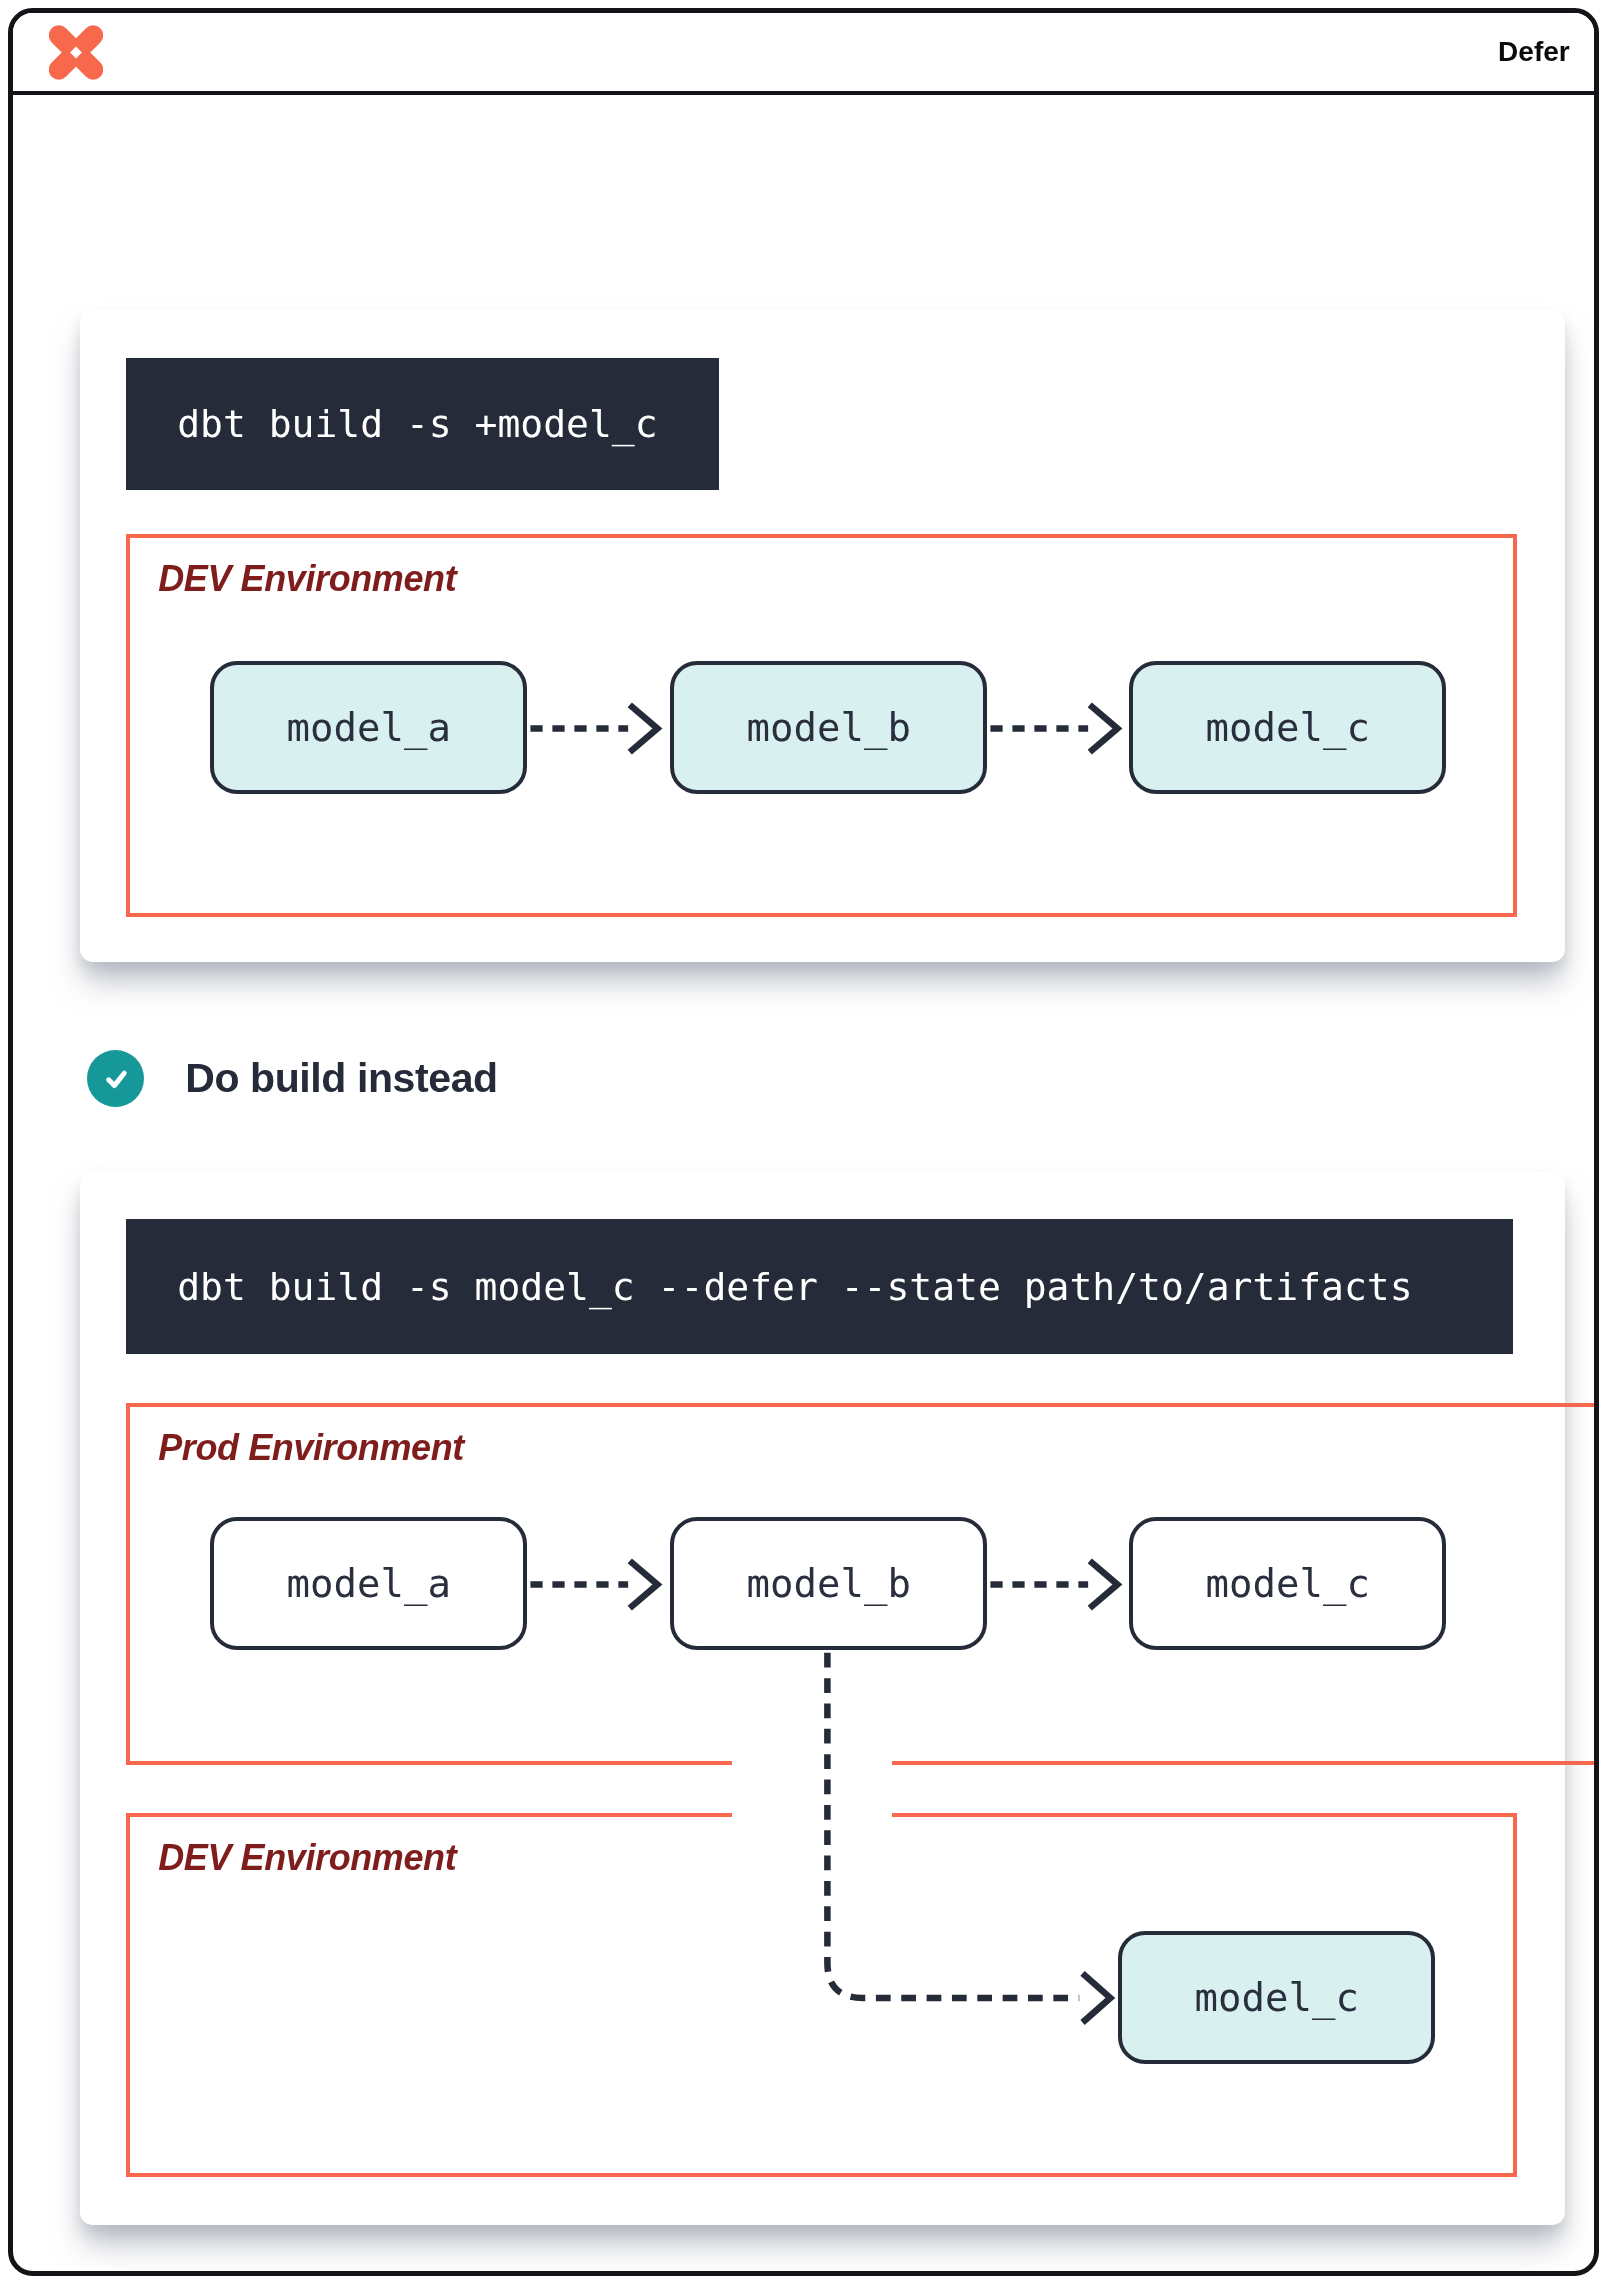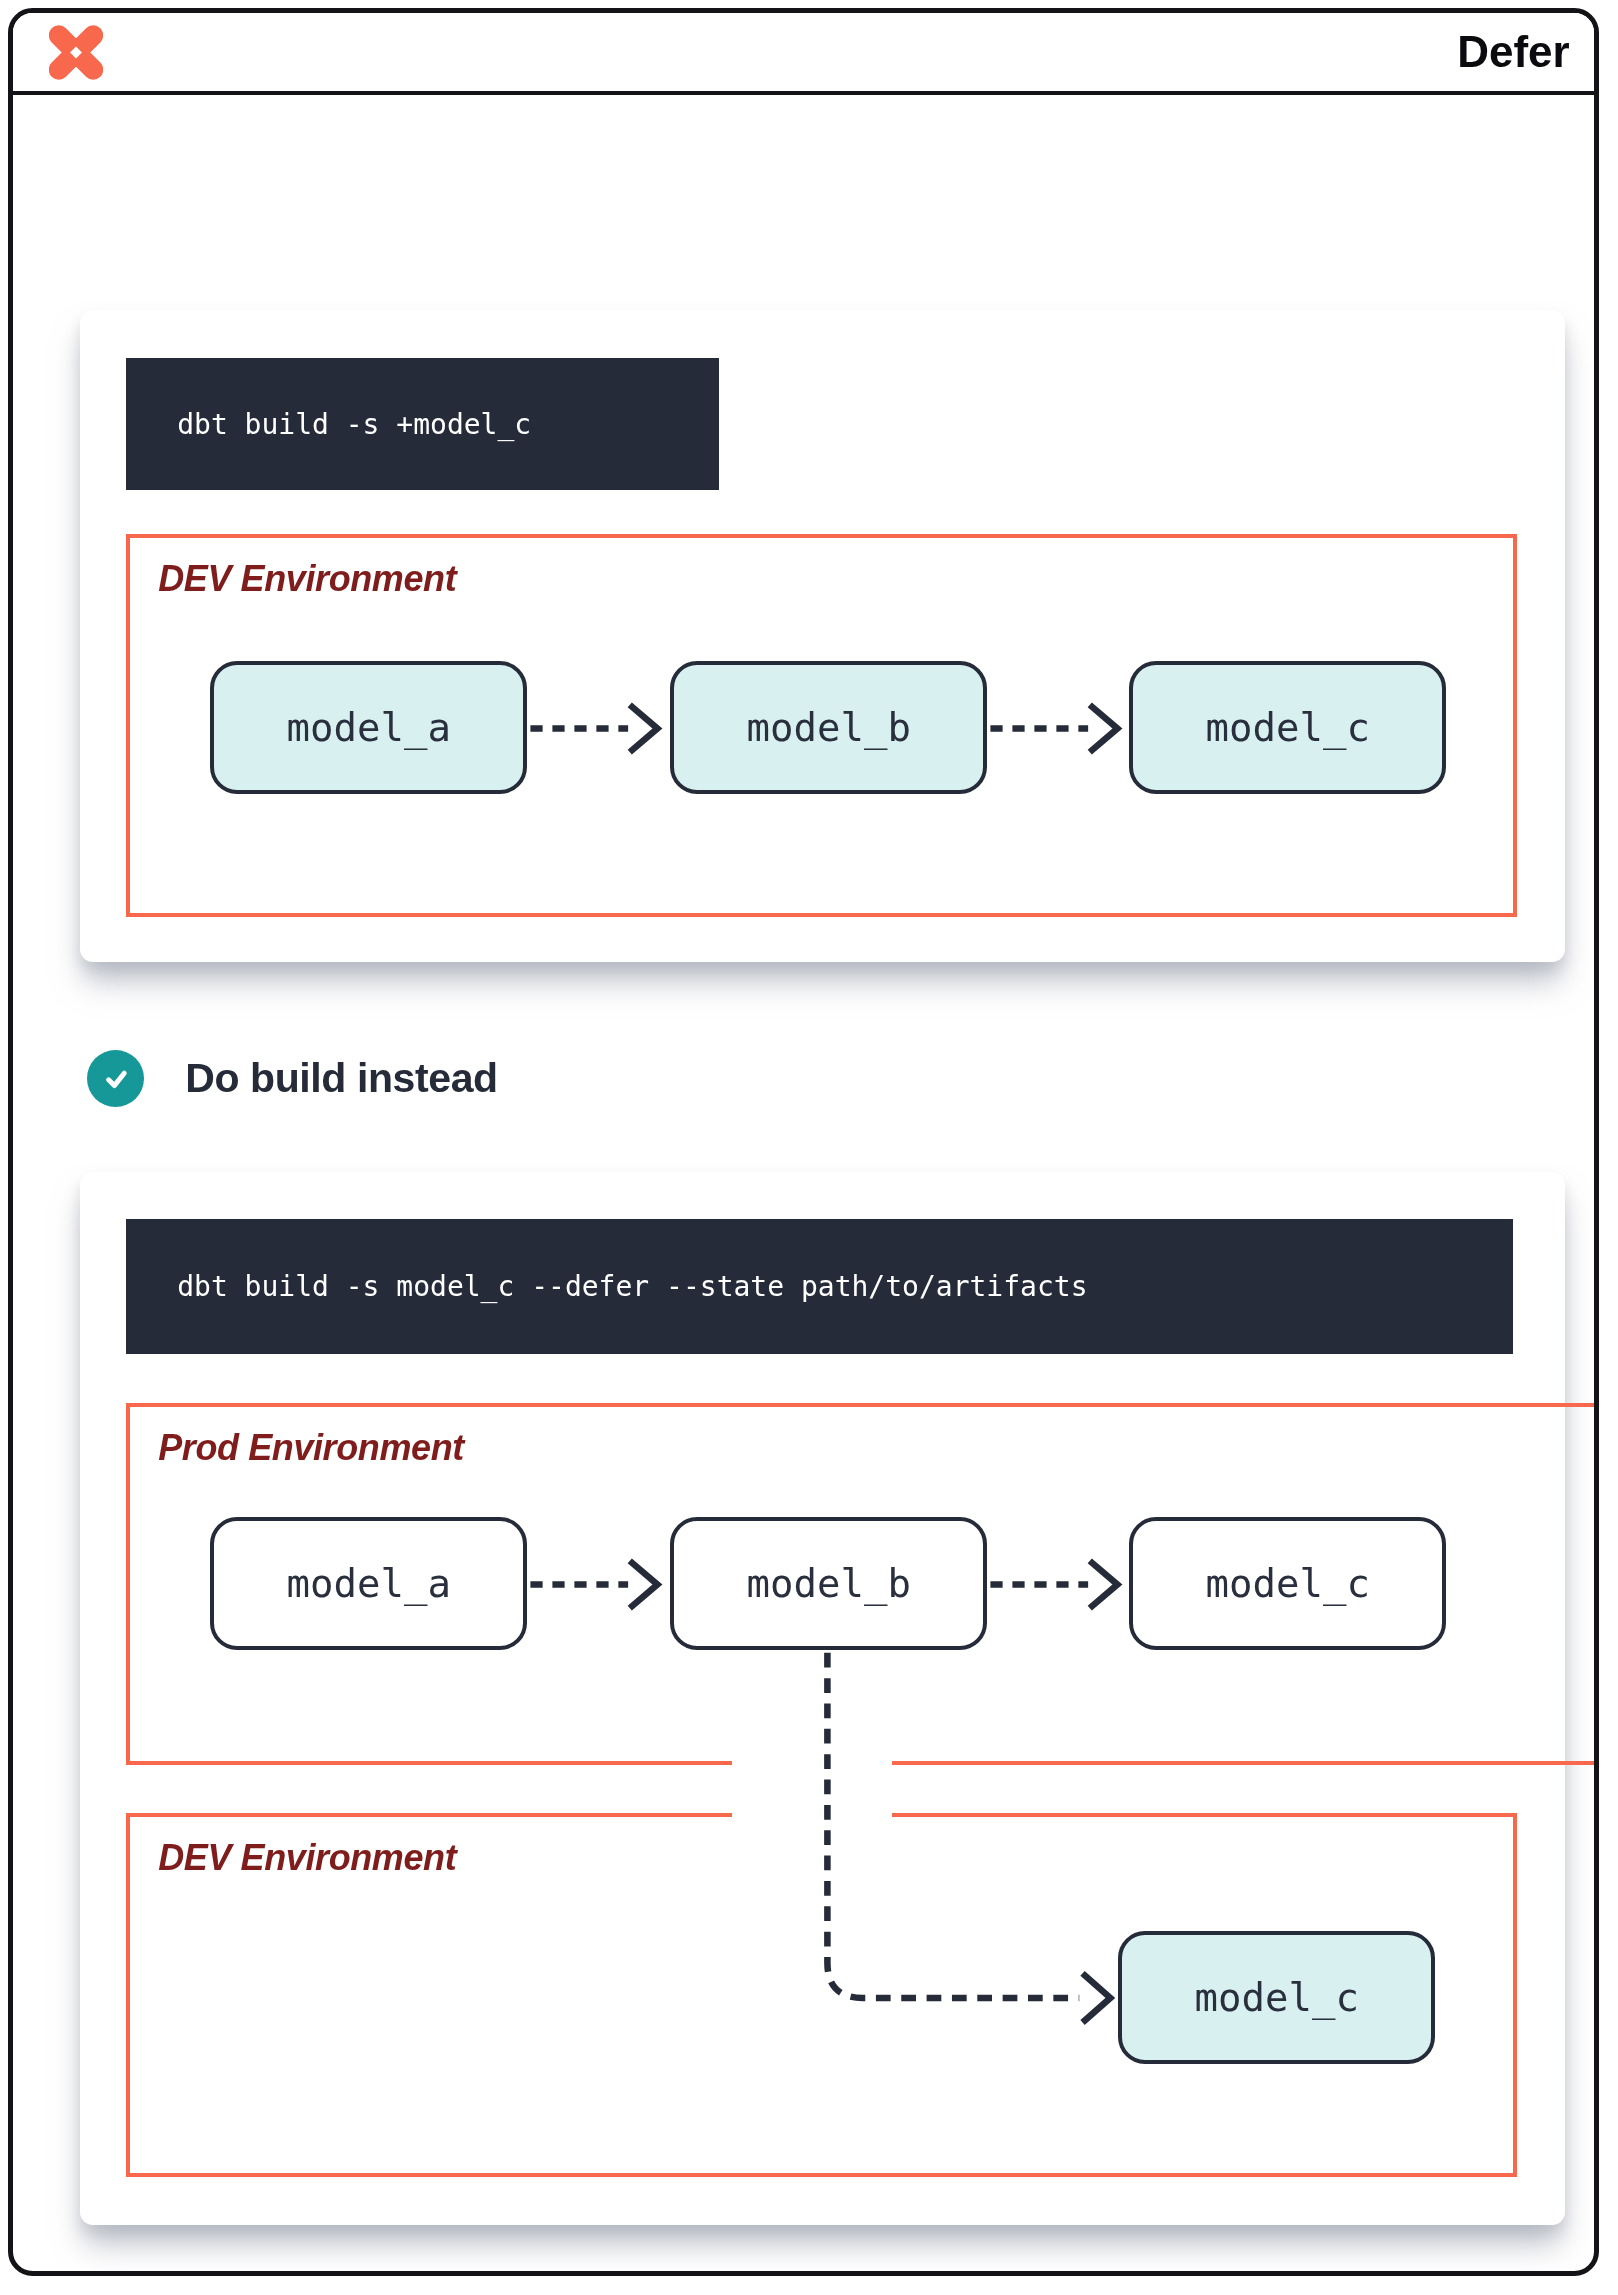--- a/index.html
+++ b/index.html
@@ -13,42 +13,42 @@
     border:5.7px solid #131318;border-radius:24.5px;background:#ffffff;
     box-sizing:border-box;overflow:hidden;
   }
   .topbar{
     position:absolute;left:0;top:0;right:0;height:82px;
     border-bottom:4.9px solid #131318;
     display:flex;align-items:center;justify-content:space-between;
     padding:0 24.5px 0 36px;box-sizing:border-box;background:#ffffff;
   }
   .logo{width:54px;height:57px;display:block;}
-  .app-title{font-size:44px;font-weight:700;color:#0b0b0f;letter-spacing:0;}
+  .app-title{font-size:28px;font-weight:700;color:#0b0b0f;letter-spacing:0;}
   
   .sec-header{position:absolute;left:74px;display:flex;align-items:center;gap:41px;}
   .badge{
     width:57px;height:57px;border-radius:50%;
     display:flex;align-items:center;justify-content:center;flex:0 0 auto;
   }
   .badge.red{background:#DE5B44;}
   .badge.teal{background:#169898;}
   .badge svg{width:28px;height:28px;}
   .sec-title{font-size:41px;font-weight:700;letter-spacing:-0.4px;color:#262B3A;}
   
   .card{
     position:absolute;left:67px;width:1485px;background:#ffffff;border-radius:13px;
     box-shadow:0 23px 31px -4.9px rgba(141,146,161,0.55),0 8.2px 13px rgba(141,146,161,0.25);
   }
   .codeblock{
     position:absolute;background:#262B3A;display:flex;align-items:center;
     box-sizing:border-box;padding-left:51px;
   }
   .codeblock .code{
-    font-family:"DejaVu Sans Mono",monospace;font-size:28px;color:#ffffff;
+    font-family:"DejaVu Sans Mono",monospace;font-size:38px;color:#ffffff;
     letter-spacing:0;white-space:pre;
   }
   .envbox{
     position:absolute;border:4.1px solid #F8684C;box-sizing:border-box;background:transparent;
   }
   .env-label{
     position:absolute;left:28px;top:19.6px;
     font-size:36px;font-weight:700;font-style:italic;color:#7f1d1d;letter-spacing:-0.4px;
   }
   .model{

